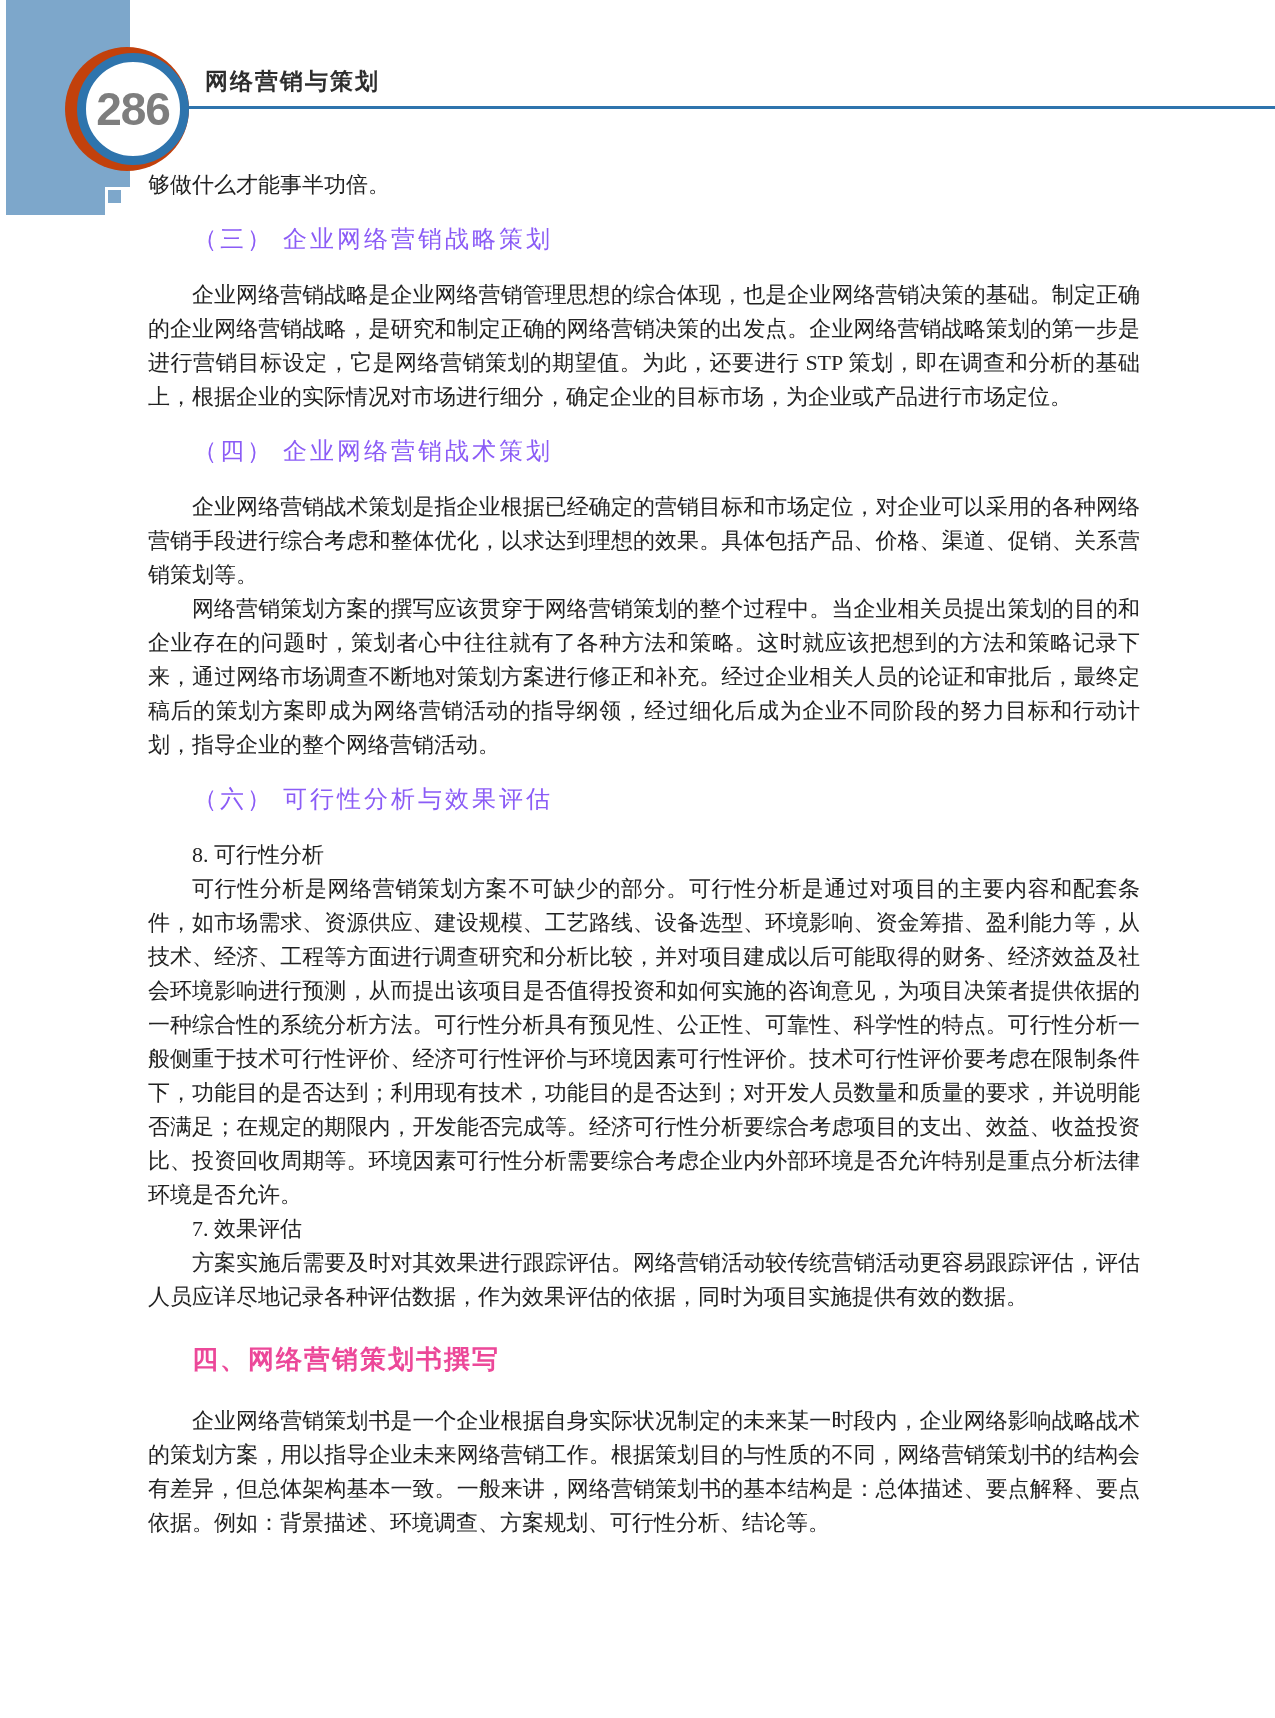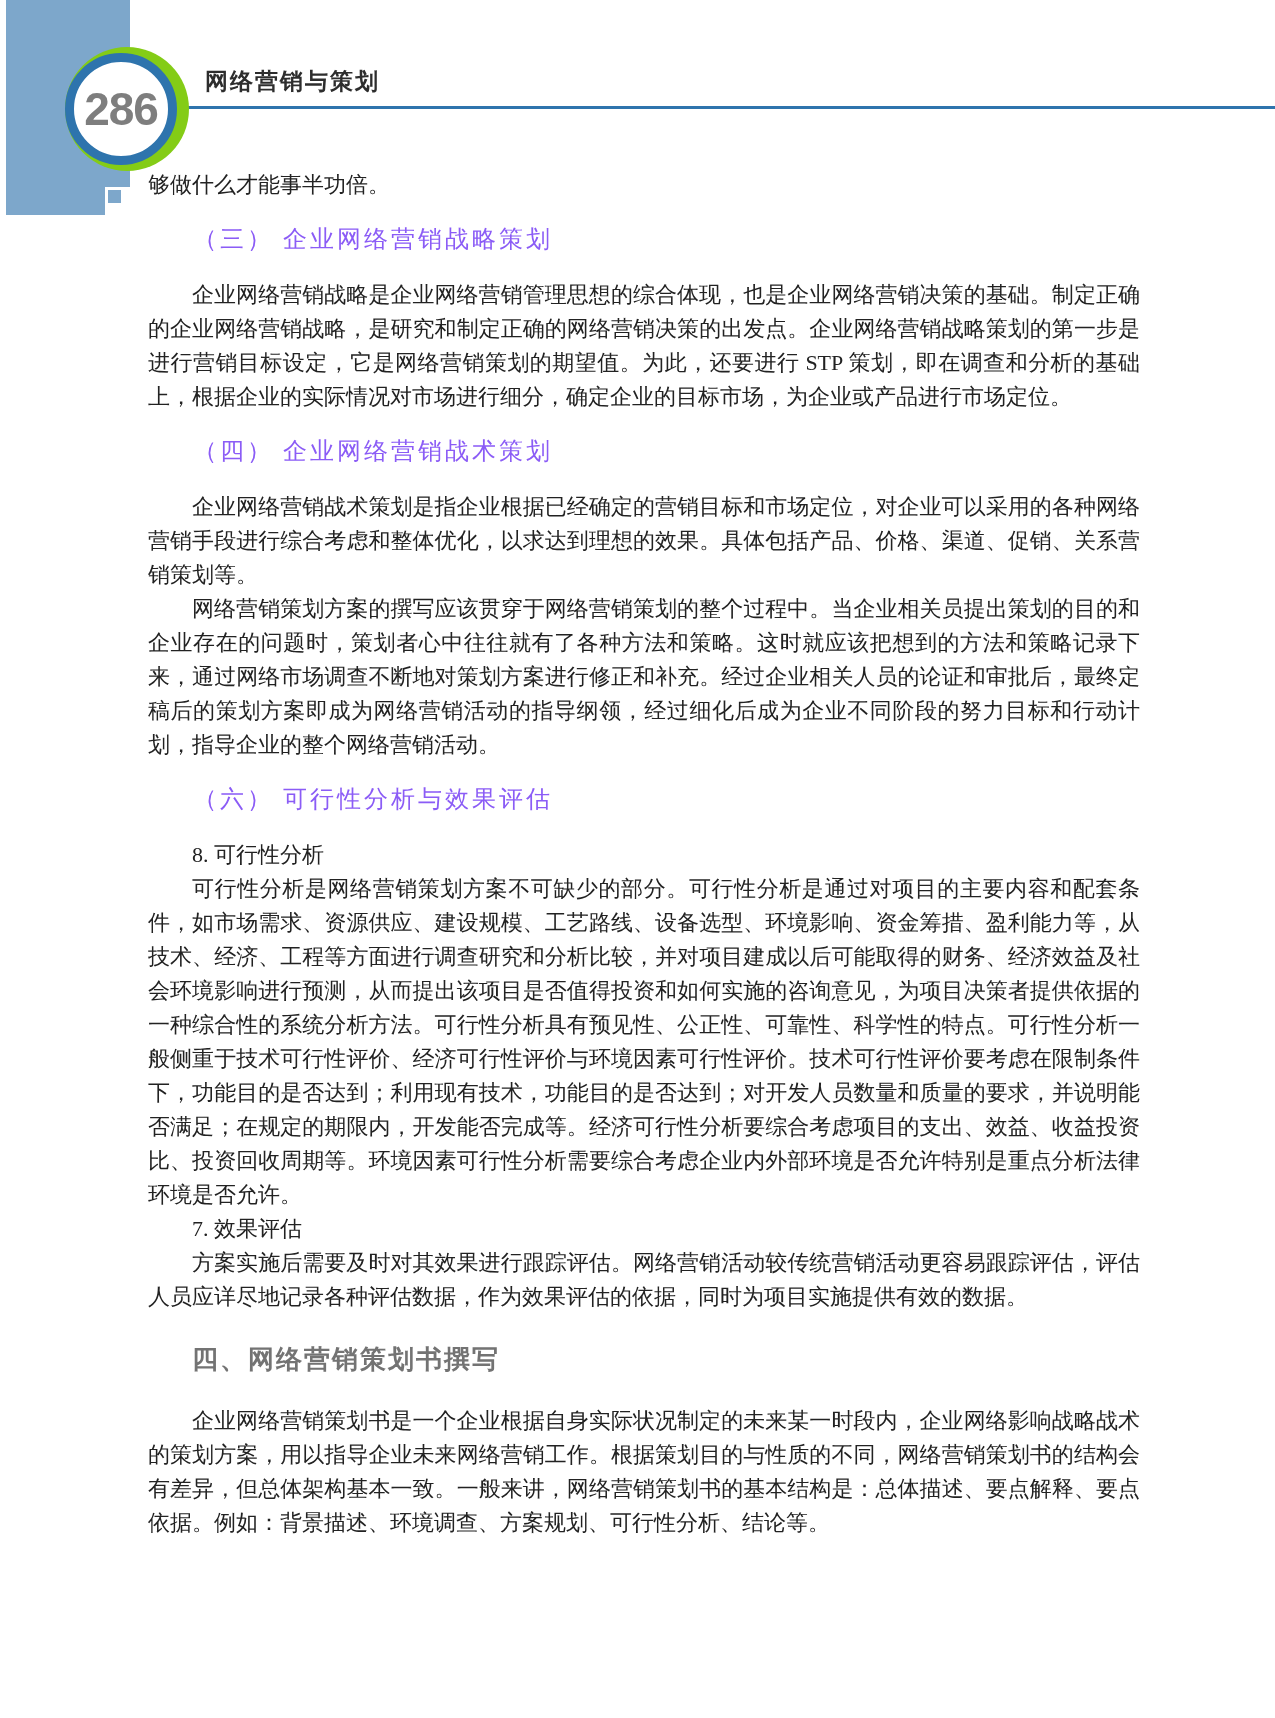--- a/index.html
+++ b/index.html
@@ -17,22 +17,22 @@
   .deco-rect-main  { position: absolute; left: 6px;   top: 0;     width: 124px; height: 187px; background: #7da7cb; }
   .deco-rect-strip { position: absolute; left: 6px;   top: 187px; width: 99px;  height: 28px;  background: #7da7cb; }
   .deco-square     { position: absolute; left: 108px; top: 190px; width: 13px;  height: 13px;  background: #7da7cb; }
 
   .header-rule {
     position: absolute; left: 186px; right: 0; top: 106px; height: 3px;
     background: #2e74ad;
   }
   .page-circle-halo {
     position: absolute; left: 65px; top: 47px; width: 124px; height: 124px;
-    border-radius: 50%; background: #84cc16;
-    display: flex; align-items: center; justify-content: flex-start;
+    border-radius: 50%; background: #c2410c;
+    display: flex; align-items: center; justify-content: flex-end;
   }
   .page-circle {
     width: 94px; height: 94px; border: 9px solid #2e74ad; border-radius: 50%;
     background: #ffffff; display: flex; align-items: center; justify-content: center;
   }
   .page-number {
     font-family: "Liberation Sans", "DejaVu Sans", sans-serif;
     font-weight: bold; font-size: 46px; color: #7e7e7e; letter-spacing: -1px;
   }
   .book-title {
@@ -58,21 +58,21 @@
     color: #8b5cf6;
     letter-spacing: 3px;
     margin: 20px 0 22px;
     padding-left: 45px;
     text-align: left;
   }
   .major-heading {
     font-family: "Liberation Sans", "DejaVu Sans", sans-serif;
     font-weight: bold;
     font-size: 26px; line-height: 38px;
-    color: #737373;
+    color: #ec4899;
     letter-spacing: 2px;
     margin: 26px 0 26px;
     padding-left: 44px;
     text-align: left;
   }
 </style>
 </head>
 <body>
 
 <div class="page">

